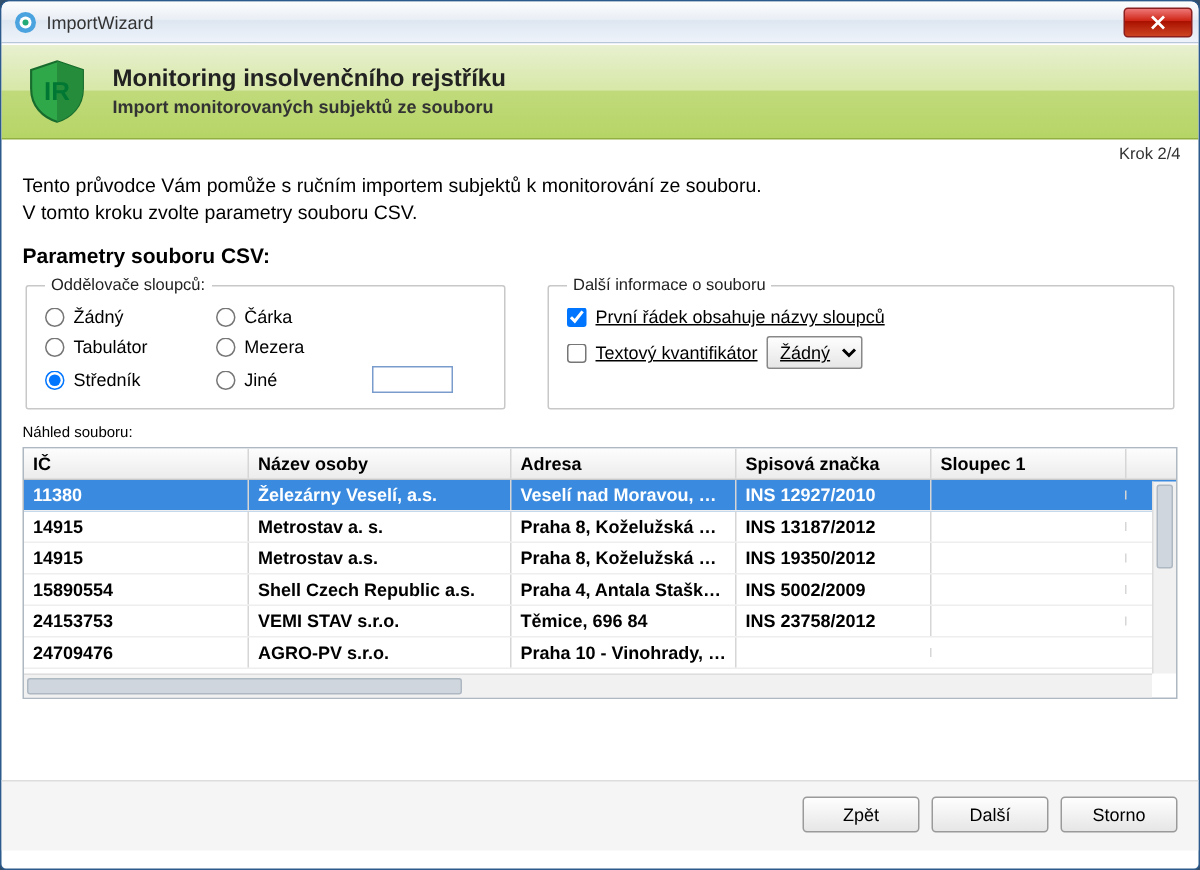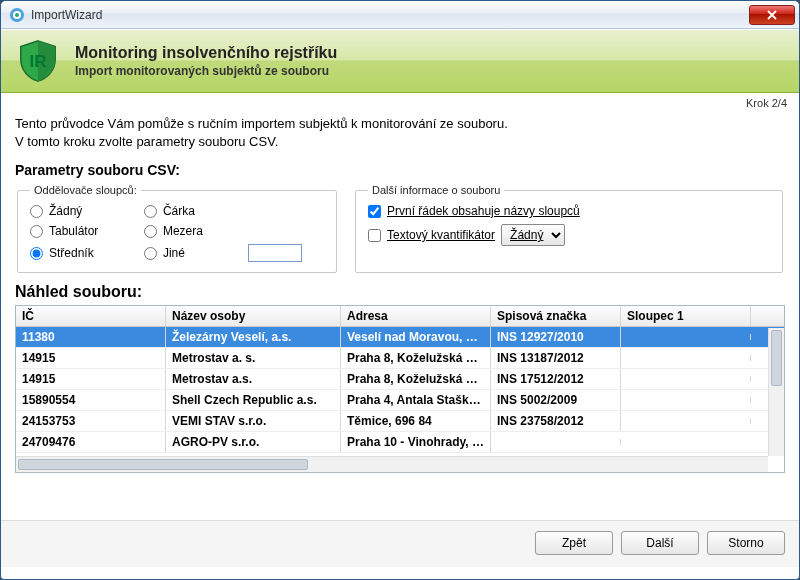--- a/index.html
+++ b/index.html
@@ -21,34 +21,34 @@
   .headerband .texts { display:flex; flex-direction:column; }
   .headerband h1 { margin:0; font-size:16px; font-weight:bold; color:#222;text-align:right; }
   .headerband .sub { font-size:12px; color:#333; margin-top:2px; font-weight:bold; }
 
   .steplabel { text-align:right; font-size:11px; color:#333; padding:4px 12px 0 0; }
 
   .body { padding: 6px 14px 0 14px; }
   .intro { font-size:13px; line-height:1.35; margin-bottom:12px; }
   .sectiontitle { font-size:14px; font-weight:bold; margin-bottom:6px; }
 
-  .fieldsetsrow { display:flex; gap:14px; margin-bottom:10px; }
+  .fieldsetsrow { display:flex; gap:24px; margin-bottom:10px; }
   fieldset { border:1px solid #c8c8c8; border-radius:2px; padding:8px 12px 10px 12px; }
   legend { font-size:11px; padding:0 4px; color:#222; }
 
   .delimgrid { display:grid; grid-template-columns:auto auto auto; column-gap:24px; row-gap:6px; align-items:center; }
   .radio { display:flex; align-items:center; gap:6px; font-size:12px; }
   .radio input { margin:0; }
   .otherinput { width:54px; height:18px; border:1px solid #7a9ccc; background:#fff; }
 
   .inforow { display:flex; align-items:center; gap:6px; font-size:12px; margin-bottom:6px;text-decoration:underline; }
   .inforow input[type=checkbox] { margin:0; }
   .qualselect { height:22px; font-size:12px; border:1px solid #888; background:linear-gradient(#fefefe,#e6e6e6); border-radius:2px; padding:0 4px; }
 
-  .previewlabel { font-size:16px; font-weight:bold; margin-bottom:4px; }
+  .previewlabel { font-size:10px; font-weight:normal; margin-bottom:4px; }
   .tablewrap { border:1px solid #aeb8c2; height:168px; overflow:hidden; position:relative; background:#fff; }
   .tablehead { display:flex; background:linear-gradient(#fdfdfd,#ececec); border-bottom:1px solid #c8c8c8; font-weight:bold; font-size:12px; }
   .th, .td { padding:3px 6px; border-right:1px solid #d6d6d6; overflow:hidden; white-space:nowrap; text-overflow:ellipsis; }
   .c0 { width:150px; } .c1 { width:175px; } .c2 { width:150px; } .c3 { width:130px; } .c4 { width:130px; }
   .tbody { overflow:hidden; }
   .tr { display:flex; font-size:12px; font-weight:bold; height:21px; align-items:center; border-bottom:1px solid #eee; }
   .tr.sel { background:#3a8be0; color:#ffffff; }
   .scrollbar-v { position:absolute; right:0; top:22px; bottom:16px; width:16px; background:#f1f1f1; border-left:1px solid #ddd; }
   .scrollbar-v .thumb { position:absolute; left:2px; right:2px; top:2px; height:56px; background:#cfd6de; border:1px solid #aeb8c2; border-radius:2px; }
   .scrollbar-h { position:absolute; left:0; right:16px; bottom:0; height:16px; background:#f1f1f1; border-top:1px solid #ddd; }
@@ -177,21 +177,21 @@
               <div class="td c0">14915</div>
               <div class="td c1">Metrostav a. s.</div>
               <div class="td c2">Praha 8, Koželužská 22…</div>
               <div class="td c3">INS 13187/2012</div>
               <div class="td c4"></div>
             </div>
             <div class="tr">
               <div class="td c0">14915</div>
               <div class="td c1">Metrostav a.s.</div>
               <div class="td c2">Praha 8, Koželužská 22…</div>
-              <div class="td c3">INS 17512/2012</div>
+              <div class="td c3">INS 19350/2012</div>
               <div class="td c4"></div>
             </div>
             <div class="tr">
               <div class="td c0">15890554</div>
               <div class="td c1">Shell Czech Republic a.s.</div>
               <div class="td c2">Praha 4, Antala Staška …</div>
               <div class="td c3">INS 5002/2009</div>
               <div class="td c4"></div>
             </div>
             <div class="tr">

